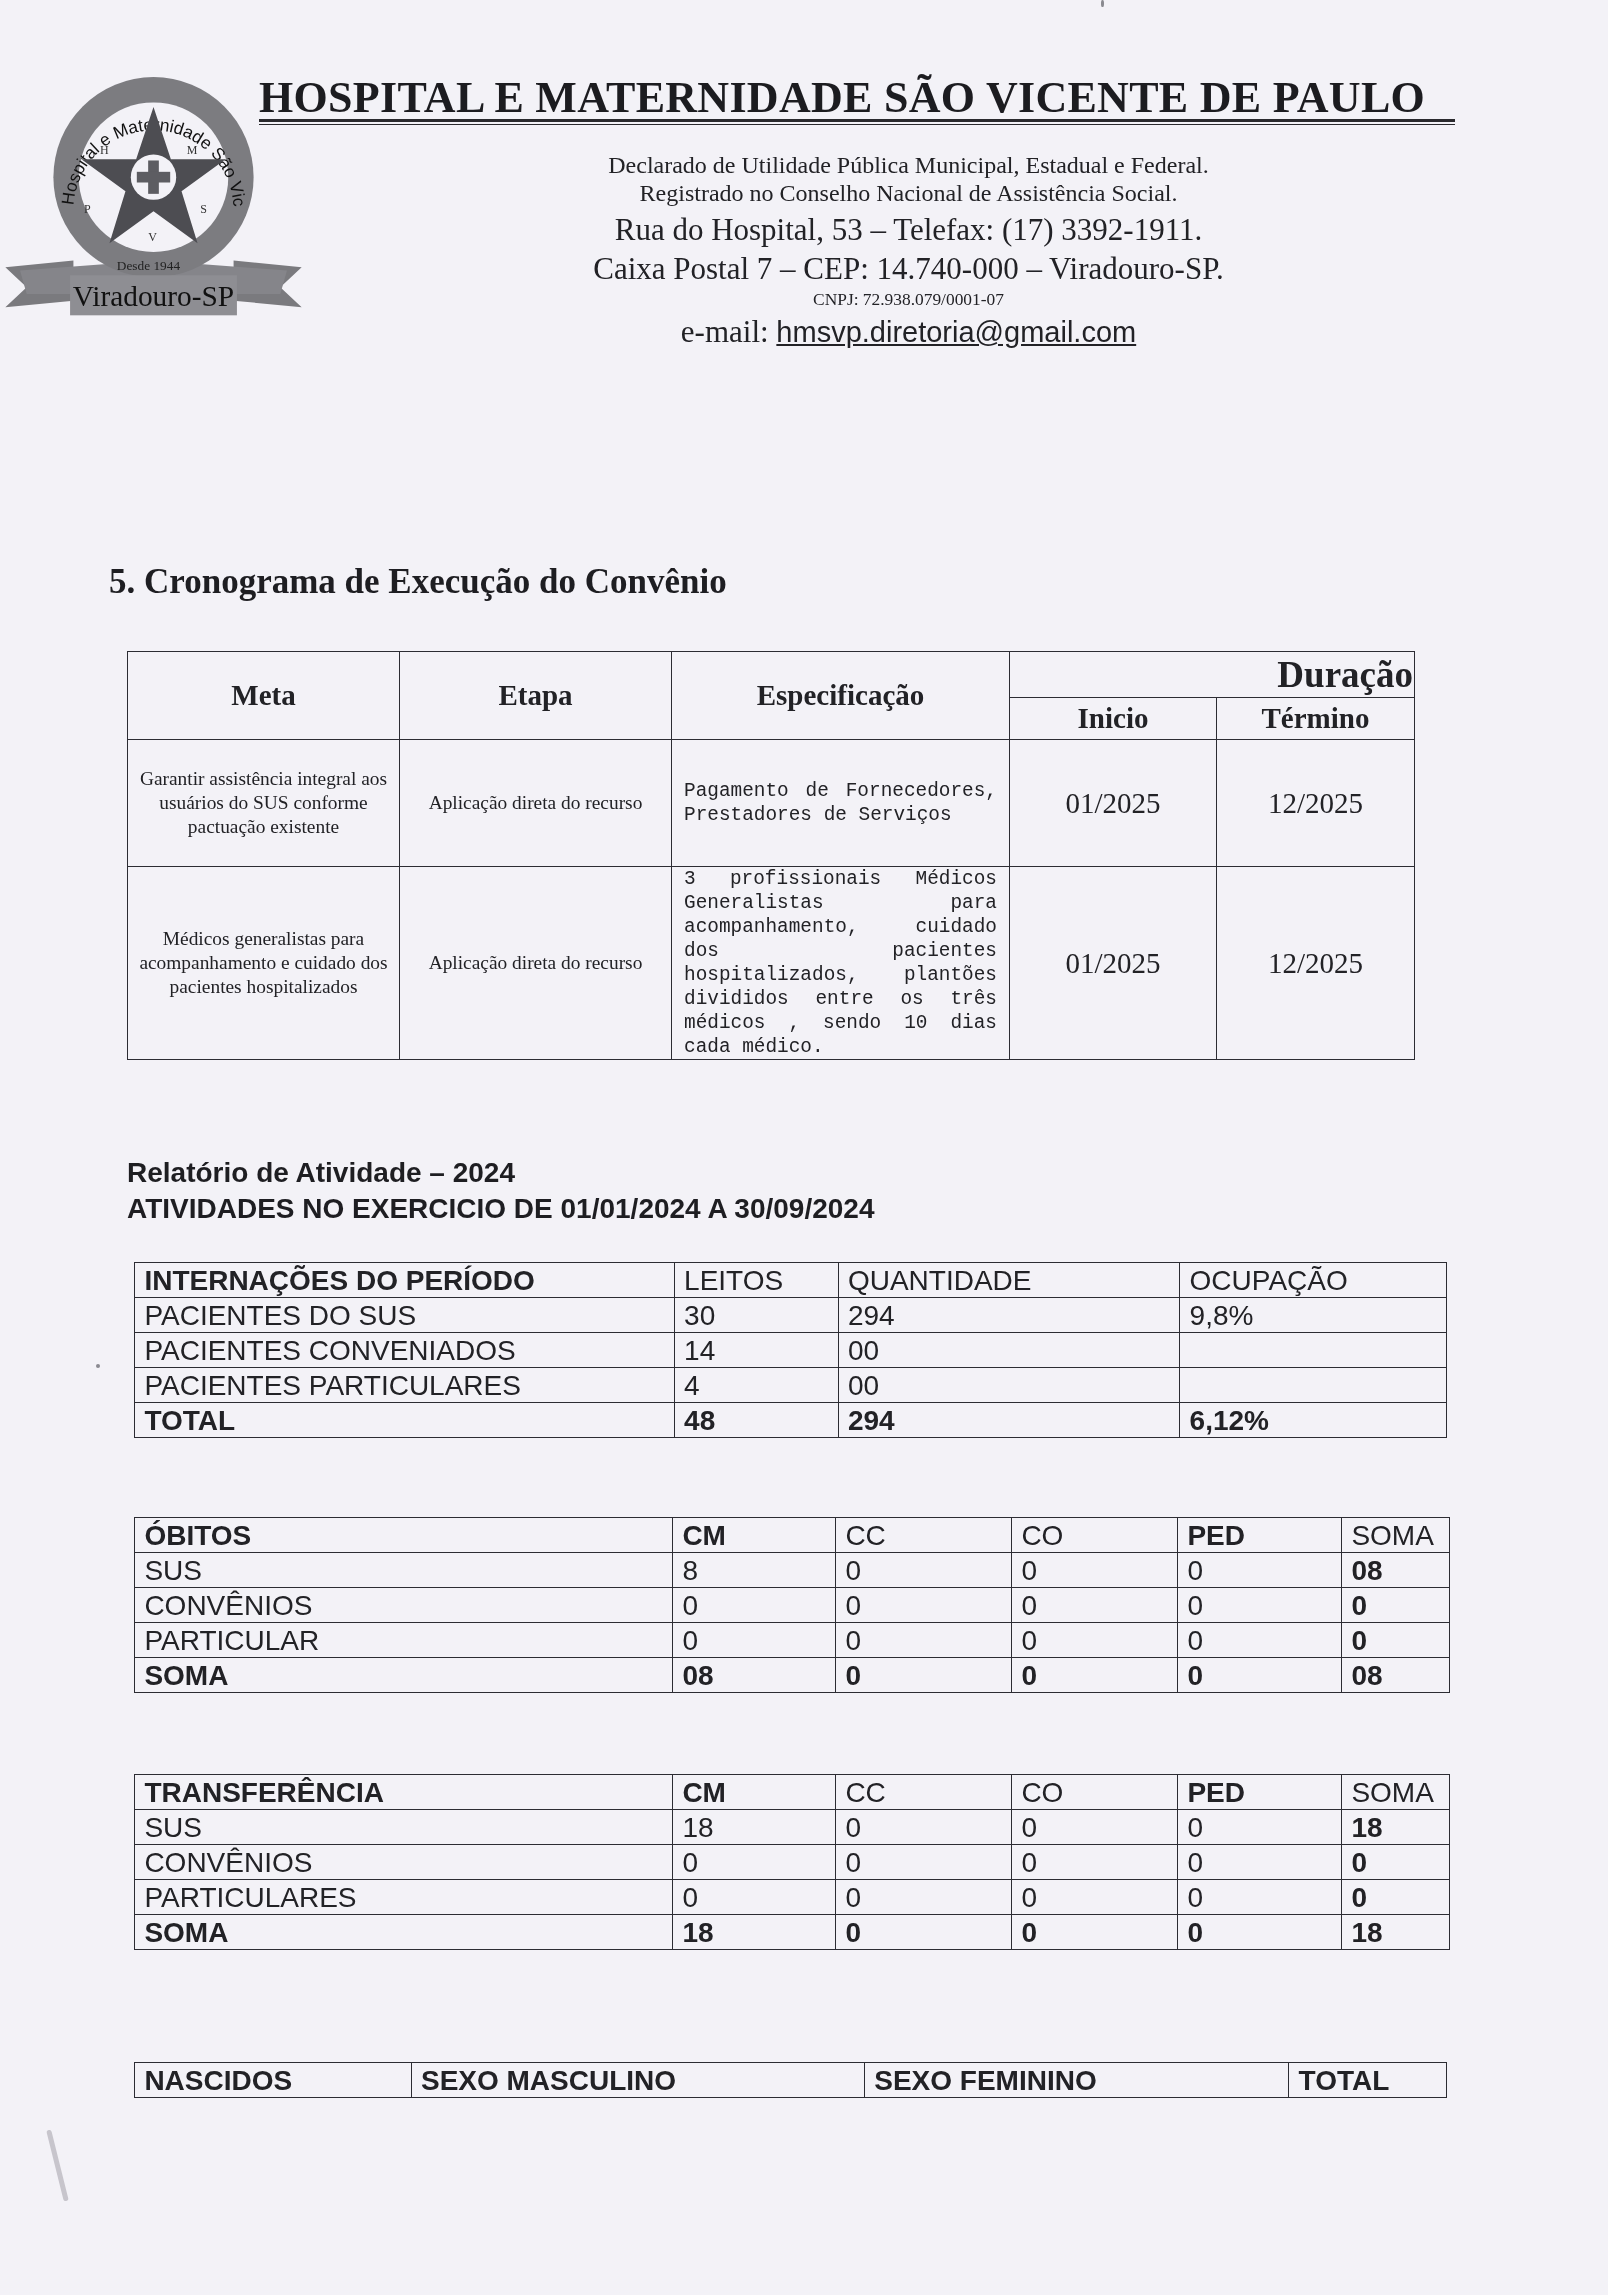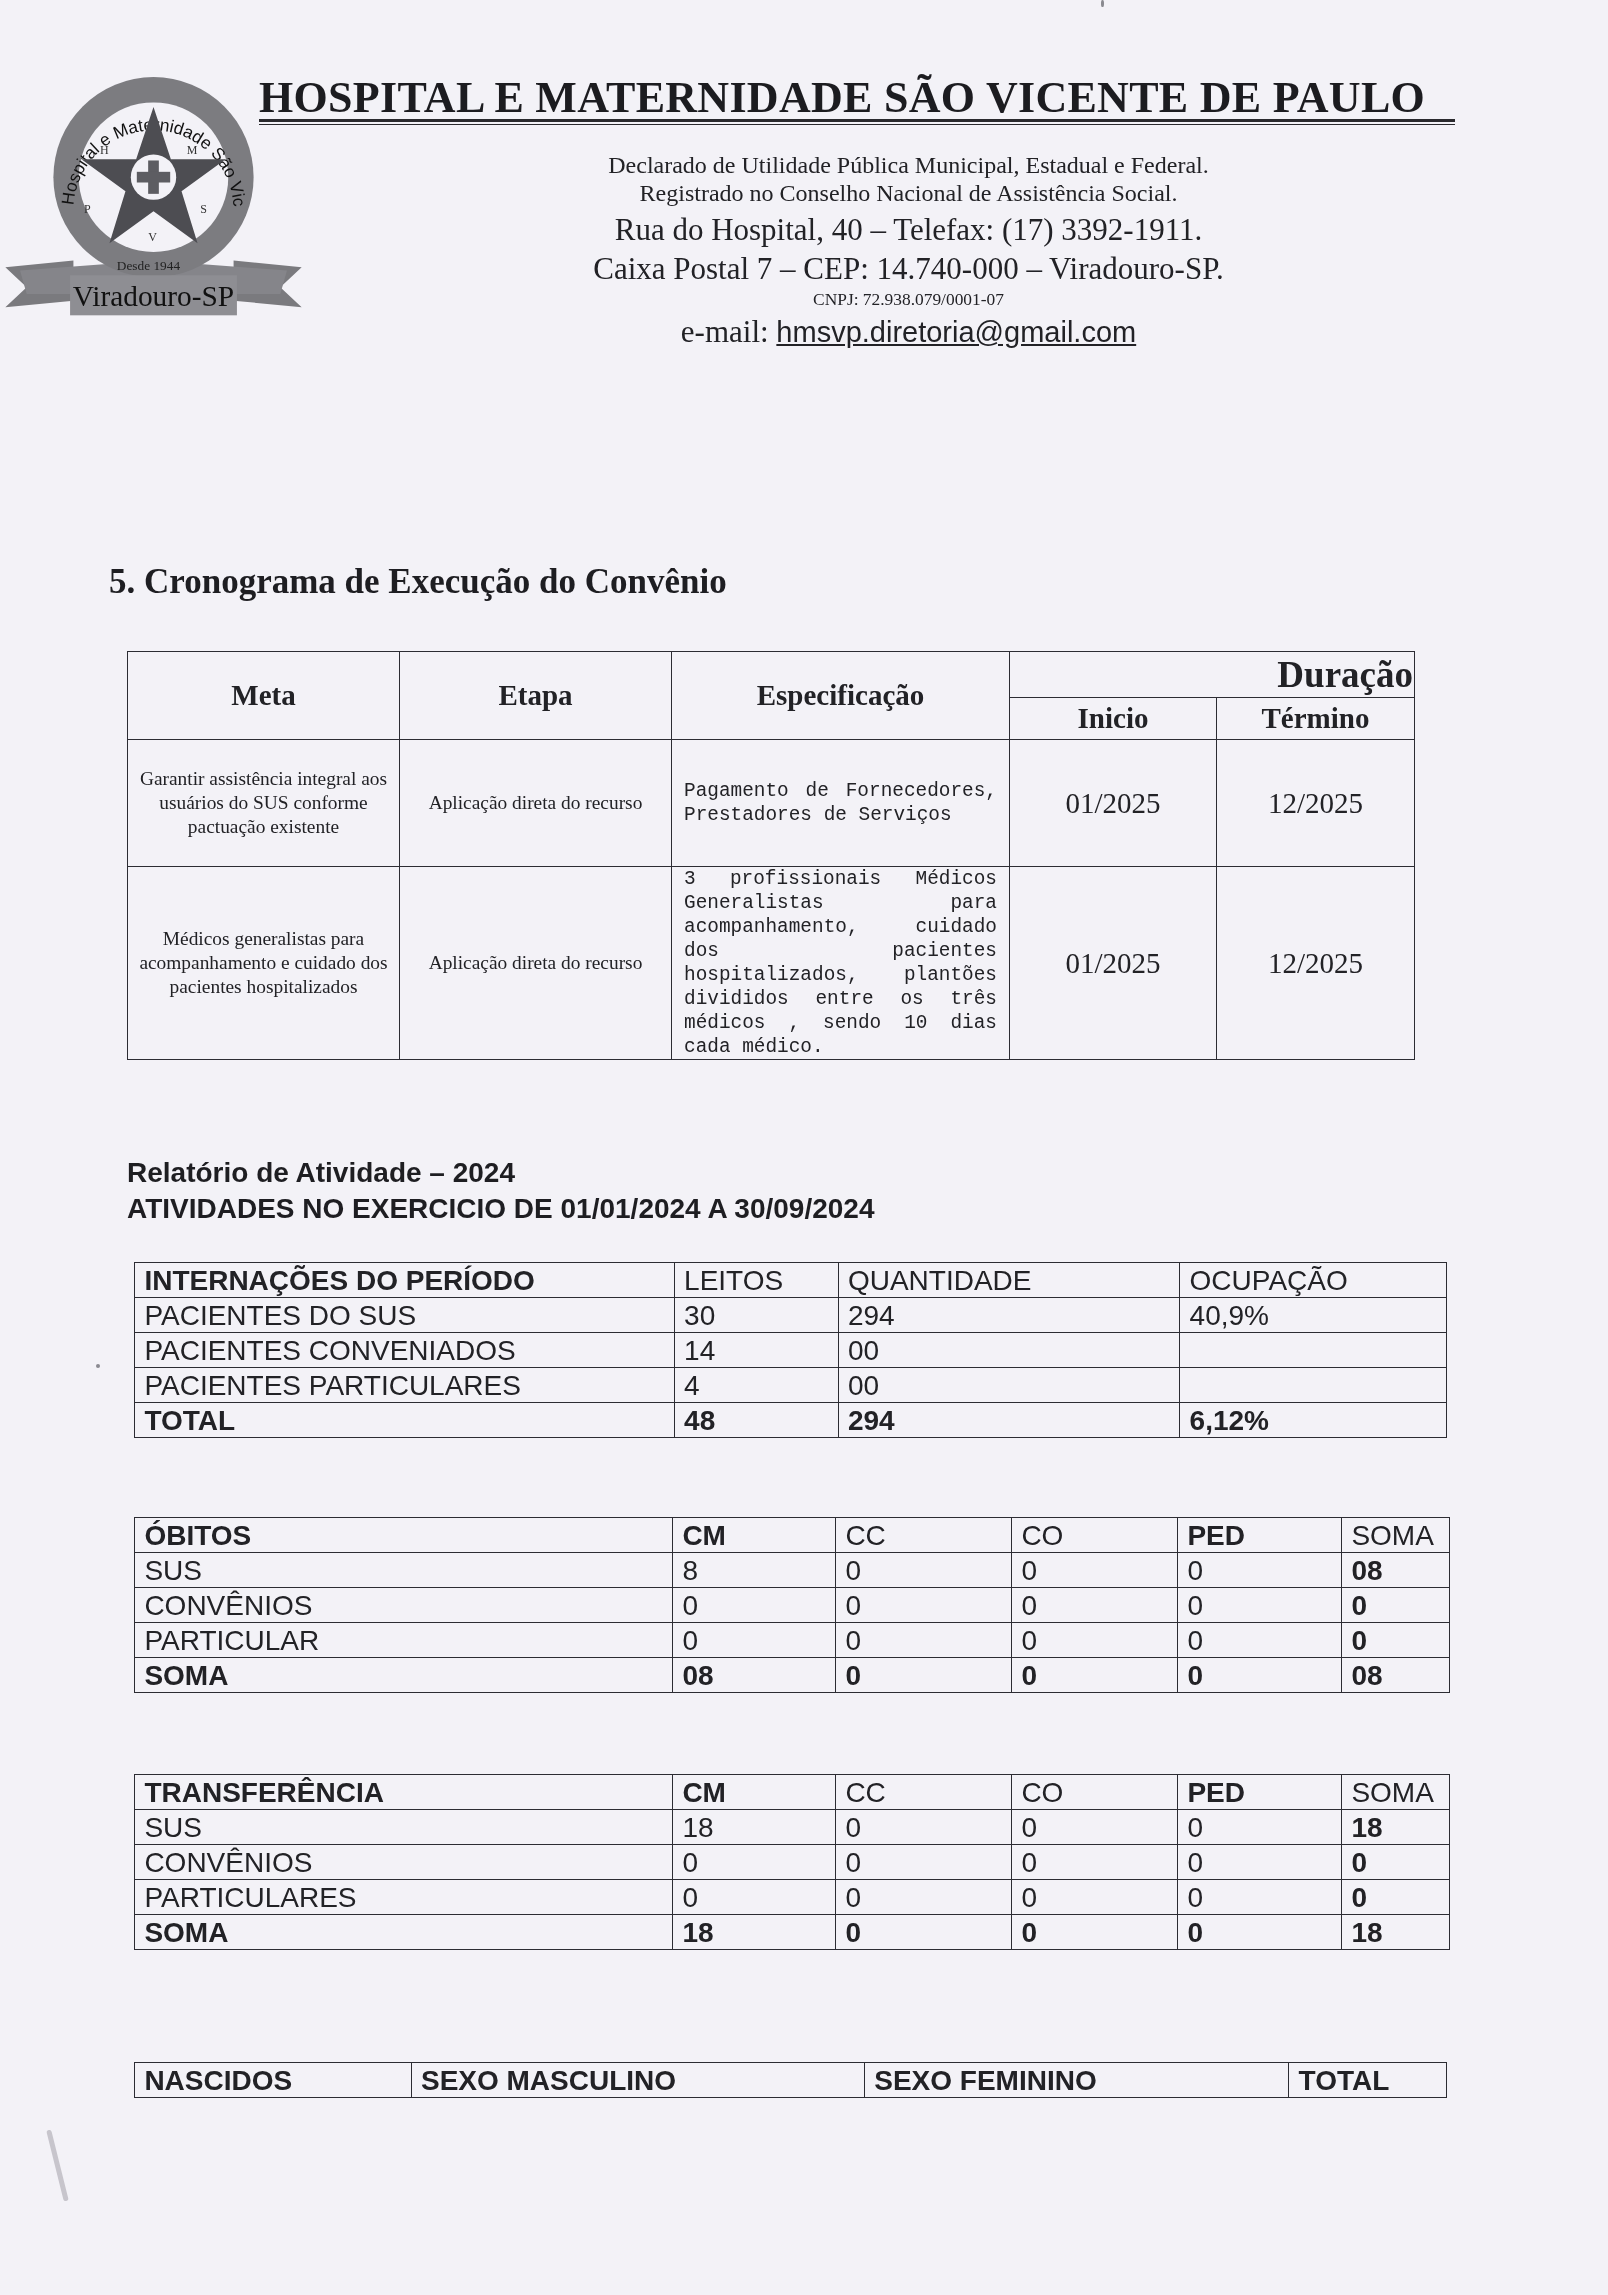--- a/index.html
+++ b/index.html
@@ -131,21 +131,21 @@
     <text x="230" y="398" text-anchor="middle" font-family="Liberation Serif, serif" font-size="44" fill="#111">Viradouro-SP</text>
   </svg>
 </div>
 
 <div class="abs hosp-title">HOSPITAL E MATERNIDADE SÃO VICENTE DE  PAULO</div>
 <div class="abs title-rule-1"></div>
 <div class="abs title-rule-2"></div>
 
 <div class="abs lh-line lh-1">Declarado de Utilidade Pública Municipal, Estadual e Federal.</div>
 <div class="abs lh-line lh-2">Registrado no Conselho Nacional de Assistência Social.</div>
-<div class="abs lh-line lh-3">Rua do Hospital, 40 – Telefax: (17) 3392-1911.</div>
+<div class="abs lh-line lh-3">Rua do Hospital, 53 – Telefax: (17) 3392-1911.</div>
 <div class="abs lh-line lh-4">Caixa Postal 7 – CEP: 14.740-000 – Viradouro-SP.</div>
 <div class="abs lh-line lh-5">CNPJ: 72.938.079/0001-07</div>
 <div class="abs lh-line lh-6">
   <span class="email-label">e-mail: </span><span class="email-link">hmsvp.diretoria@gmail.com</span>
 </div>
 
 <div class="abs sec5-title">5. Cronograma de Execução do Convênio</div>
 
 <table class="crono">
   <colgroup>
@@ -197,21 +197,21 @@
       <tr>
     <td class="b">INTERNAÇÕES DO PERÍODO</td>
     <td>LEITOS</td>
     <td>QUANTIDADE</td>
     <td>OCUPAÇÃO</td>
   </tr>
   <tr>
     <td>PACIENTES DO SUS</td>
     <td>30</td>
     <td>294</td>
-    <td>40,9%</td>
+    <td>9,8%</td>
   </tr>
   <tr>
     <td>PACIENTES CONVENIADOS</td>
     <td>14</td>
     <td>00</td>
     <td></td>
   </tr>
   <tr>
     <td>PACIENTES PARTICULARES</td>
     <td>4</td>

